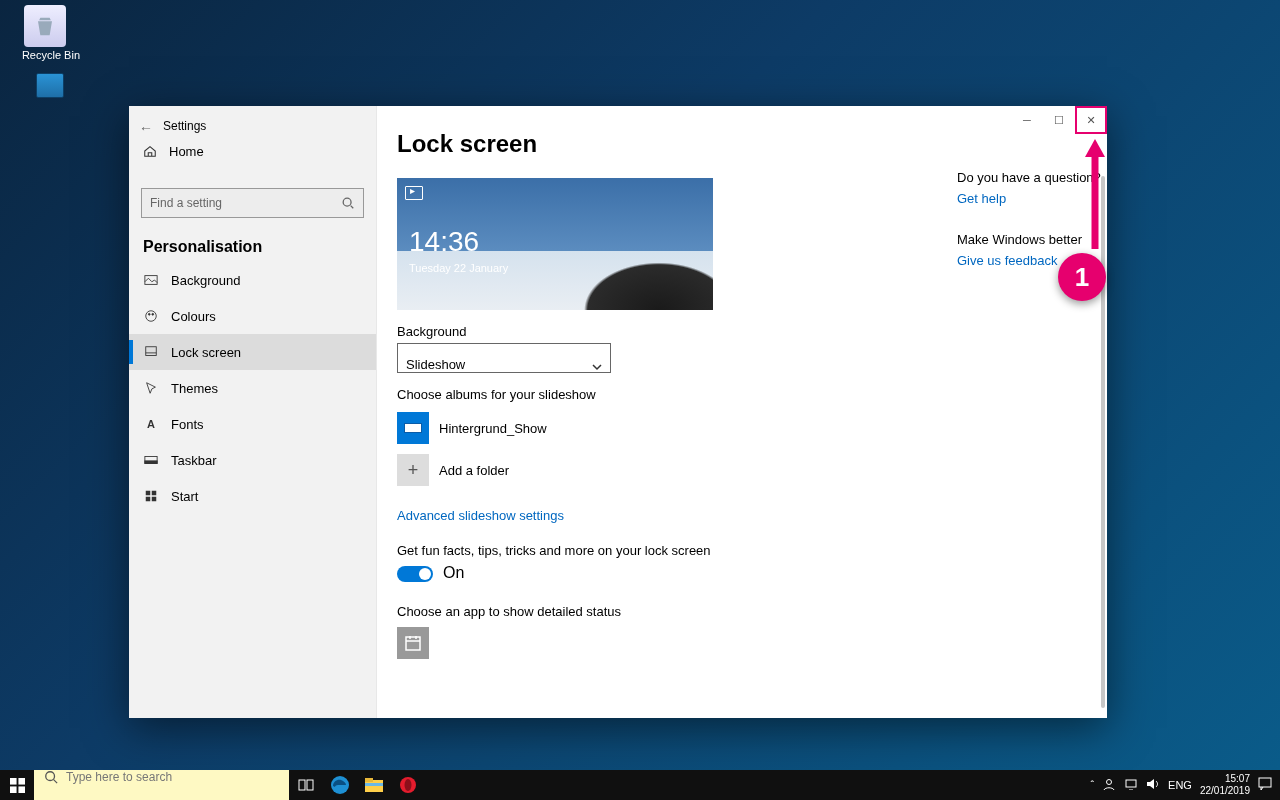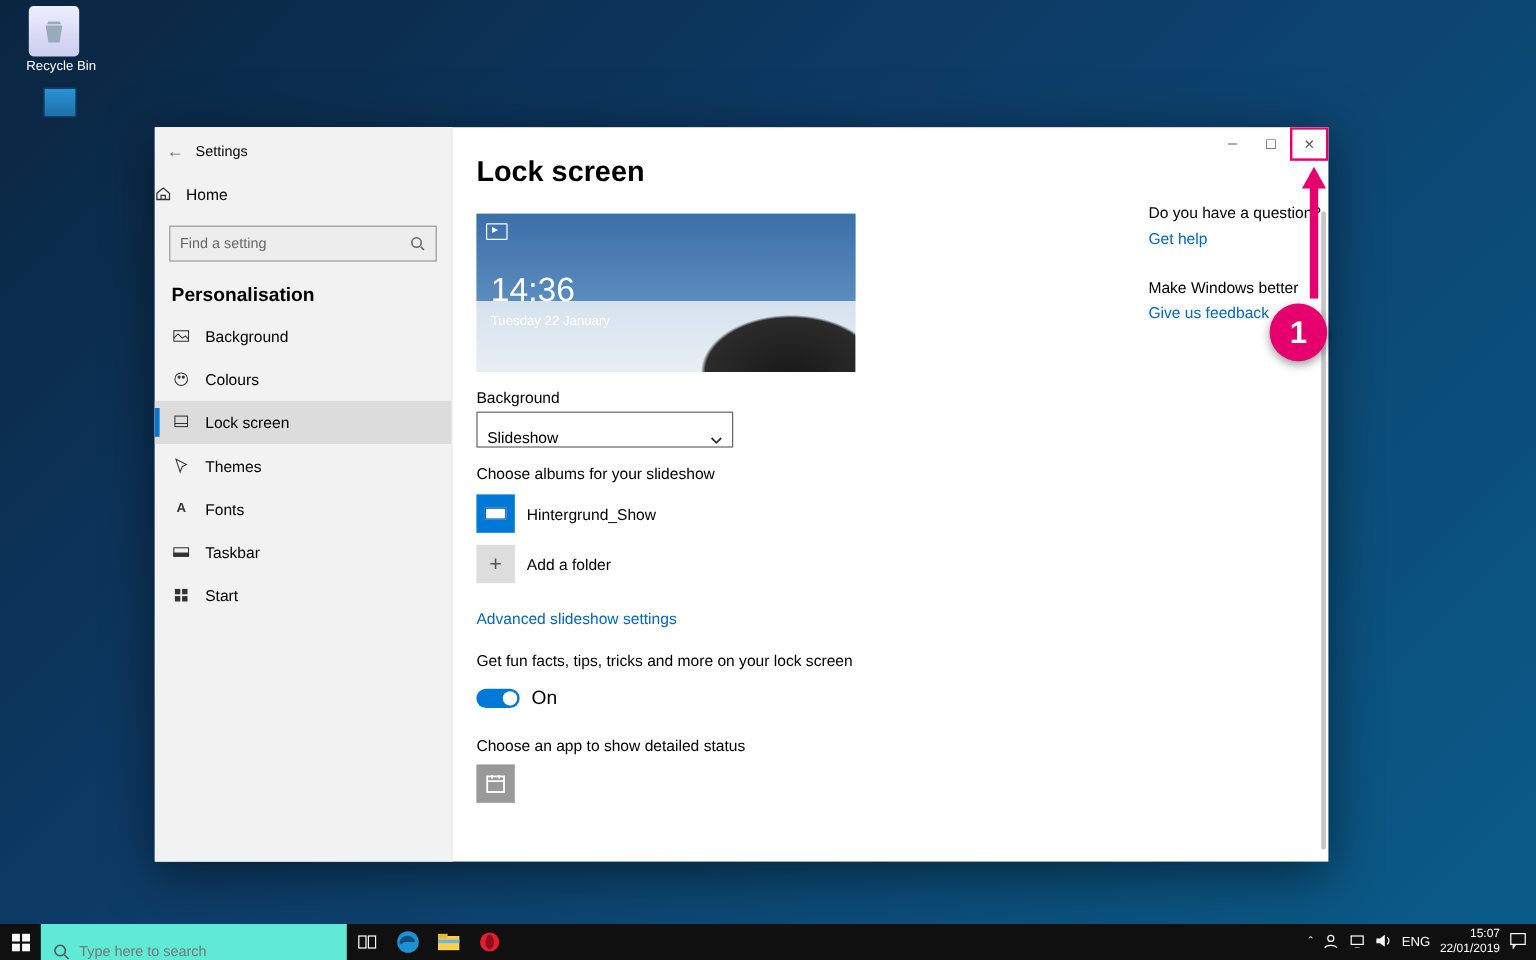--- a/index.html
+++ b/index.html
@@ -9,32 +9,32 @@
   .desktop-icon .ico{width:42px;height:42px;margin:0 auto 2px;display:flex;align-items:center;justify-content:center}
   .recycle{left:10px;top:5px}
   .recycle .ico{background:linear-gradient(#eef,#cce);border-radius:4px;position:relative}
   .recycle .ico svg{width:28px;height:28px}
   .ctrl{left:15px;top:73px}
   .ctrl .ico{background:linear-gradient(#2a93d5,#1e6fa8);border:1px solid #0d3f66;border-radius:2px;width:28px;height:25px}
   
   .taskbar{position:absolute;bottom:0;left:0;right:0;height:30px;background:#101010;display:flex;align-items:center;color:#fff;font-size:12px}
   .start-btn{width:34px;height:30px;display:flex;align-items:center;justify-content:center}
   .start-btn svg{width:15px;height:15px}
-  .search-box{width:255px;height:30px;background:#5eead4;color:#777;display:flex;align-items:flex-end;padding:0 10px;font-size:12px}
+  .search-box{width:255px;height:30px;background:#fef9c3;color:#777;display:flex;align-items:flex-start;padding:0 10px;font-size:12px}
   .search-box svg{width:14px;height:14px;margin-right:8px}
   .tb-icon{width:34px;height:30px;display:flex;align-items:center;justify-content:center}
   .tray{margin-left:auto;display:flex;align-items:center;gap:8px;padding-right:8px;font-size:11px}
   .tray .clock{text-align:right;line-height:12px;font-size:10px}
   
   .win{position:absolute;left:129px;top:106px;width:978px;height:612px;background:#fff;display:flex;box-shadow:0 10px 40px rgba(0,0,0,.5)}
   .sidebar{width:248px;background:#f2f2f2;border-right:1px solid #e8e8e8;display:flex;flex-direction:column;padding-top:4px}
   .titlebar-row{display:flex;align-items:center;height:32px;padding-left:10px}
   .back-btn{width:24px;color:#666;font-size:14px}
   .win-title{font-size:12px;color:#000}
-  .home-row{display:flex;align-items:center;height:36px;padding-left:0;gap:12px;font-size:13px;margin-top:2px}
+  .home-row{display:flex;height:36px;padding-left:14px;gap:12px;font-size:13px;margin-top:2px}
   .search-setting{margin:8px 12px;border:1px solid #999;height:30px;display:flex;align-items:center;padding:0 8px;font-size:12px;color:#666;background:#ededed}
   .search-setting svg{width:14px;height:14px;margin-left:auto;stroke:#666}
   .cat-label{font-size:16px;font-weight:700;padding:12px 14px 6px}
   .nav-item{display:flex;align-items:center;height:36px;padding-left:14px;gap:12px;font-size:13px;color:#000;position:relative}
   .nav-item.active{background:#dcdcdc}
   .nav-item.active::before{content:"";position:absolute;left:0;top:6px;bottom:6px;width:4px;background:#0078d7}
   .nav-item .nico{width:16px;height:16px;display:flex;align-items:center;justify-content:center;color:#333}
   
   .content{flex:1;position:relative;overflow:hidden}
   .win-controls{position:absolute;top:0;right:0;display:flex}
@@ -55,21 +55,21 @@
   .label{font-size:13px;margin:14px 0 4px;color:#000}
   .dropdown{width:214px;height:30px;border:1px solid #666;display:flex;align-items:flex-end;padding:0 8px;font-size:13px}
   .dropdown svg{margin-left:auto;width:10px;height:10px;stroke:#333}
   .folder-row{display:flex;align-items:center;gap:10px;margin-top:10px}
   .folder-tile{width:32px;height:32px;display:flex;align-items:center;justify-content:center}
   .folder-tile.blue{background:#0078d7}
   .folder-tile.gray{background:#ddd;color:#555;font-size:18px;font-weight:300}
   .folder-tile.blue .inner{width:18px;height:10px;background:#fff;border:1px solid #0a5ca8}
   .folder-text{font-size:13px}
   .link{color:#0067c0;font-size:13px;margin-top:22px;display:block}
-  .toggle-row{display:flex;align-items:flex-start;gap:10px;margin-top:16px}
+  .toggle-row{display:flex;align-items:flex-end;gap:10px;margin-top:6px}
   .toggle{width:36px;height:16px;background:#0078d7;border-radius:10px;position:relative}
   .toggle::after{content:"";position:absolute;right:2px;top:2px;width:12px;height:12px;background:#fff;border-radius:50%}
   .status-tile{width:32px;height:32px;background:#999;display:flex;align-items:center;justify-content:center;margin-top:8px}
   .status-tile svg{width:18px;height:18px;stroke:#fff;fill:none}
   .side-col .q{margin-bottom:6px}
   .side-col .lnk{color:#0067c0;margin-bottom:26px;display:block}
   
   .anno-arrow{position:absolute;left:1083px;top:139px}
   .anno-circle{position:absolute;left:1058px;top:253px;width:48px;height:48px;background:#e6006e;border-radius:50%;color:#fff;display:flex;align-items:center;justify-content:center;font-size:26px;font-weight:700;box-shadow:0 3px 8px rgba(0,0,0,.4)}
 </style>

